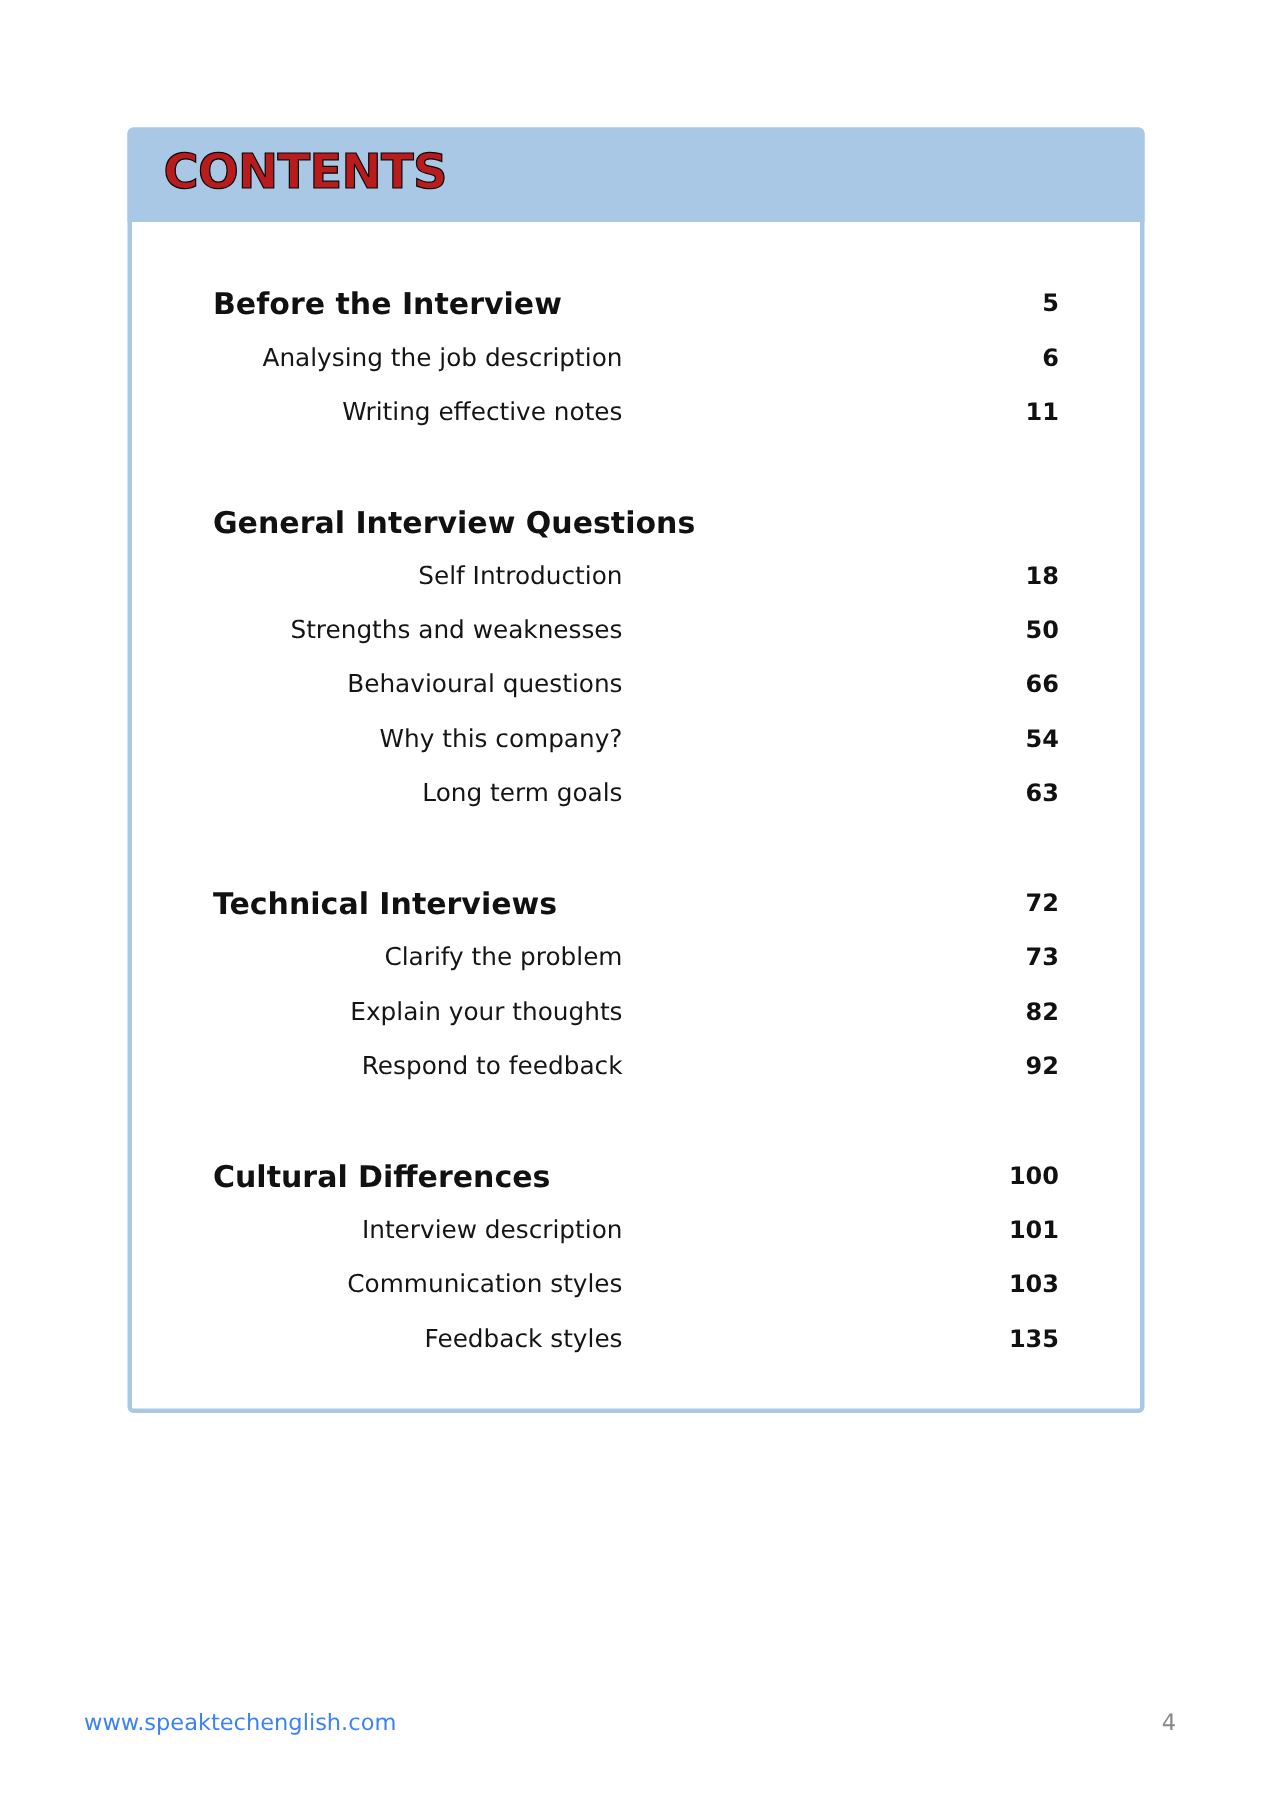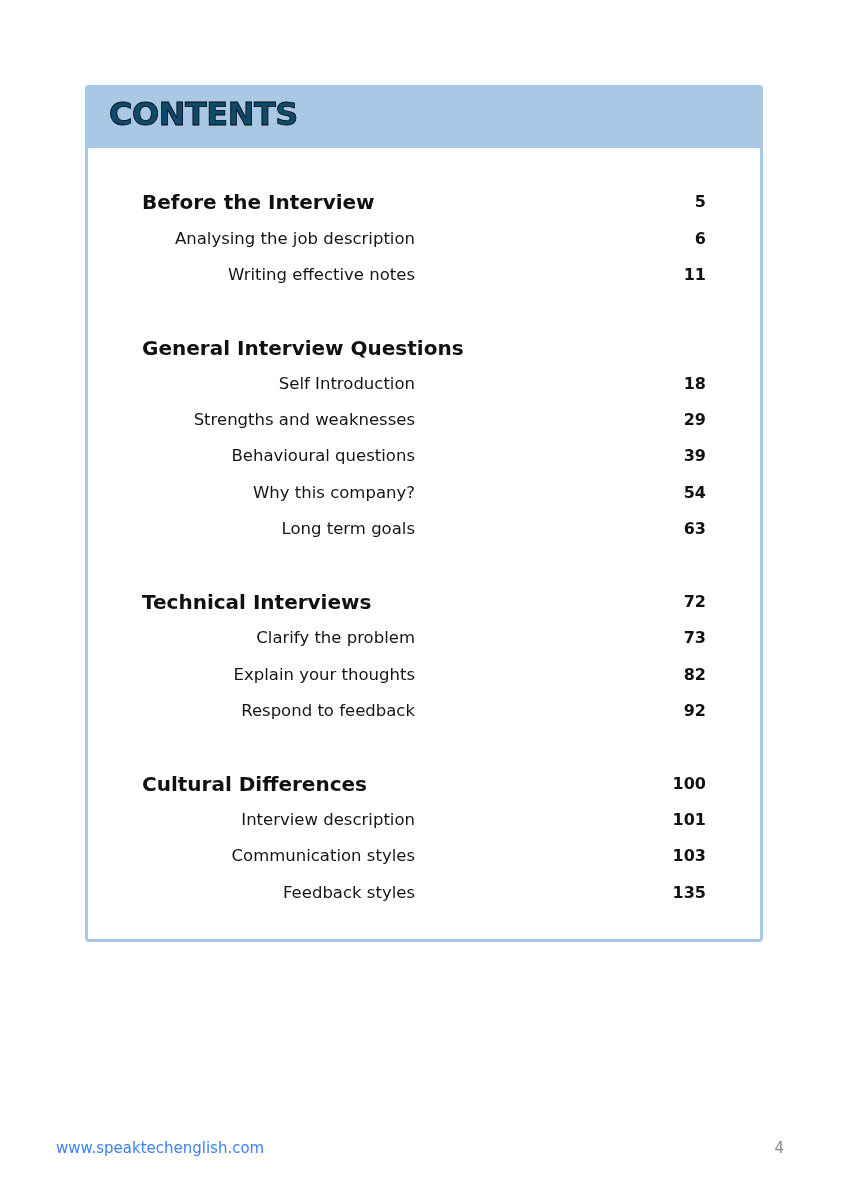--- a/index.html
+++ b/index.html
@@ -11,21 +11,21 @@
     position: absolute; left: 85px; top: 85px; width: 672px; height: 851px;
     border: 3px solid #a8c8e6; border-radius: 4px; background: #fff;
   }
   .card-header {
     position: absolute; left: -3px; top: -3px; width: 678px; height: 63px;
     background: #a8c8e6; border-radius: 4px 4px 0 0;
   }
   .title {
     position: absolute; left: 24px; top: 10px;
     font-family: "DejaVu Sans", sans-serif; font-weight: 900; font-size: 32px;
-    letter-spacing: -0.5px; color: #0c4a6e; -webkit-text-stroke: 0.8px #050505;
+    letter-spacing: -0.5px; color: #b91c1c; -webkit-text-stroke: 0.8px #050505;
   }
   .toc { position: absolute; left: 0; top: 0; width: 100%; }
   .row { position: absolute; left: 0; width: 100%; height: 24px; font-size: 16.5px; line-height: 24px; }
   .row .label { position: absolute; white-space: nowrap; }
   .row.section .label { left: 54px; font-weight: bold; font-size: 20px; }
   .row.item .label { right: 345px; font-weight: normal; color: #151515; }
   .row .page { position: absolute; right: 54px; font-weight: bold; font-size: 16px; }
   .footer-url {
     position: absolute; left: 56px; top: 1139px; font-size: 15px; color: #3b82f6;
   }
@@ -57,25 +57,25 @@
     <div class="row section" style="top:248px">
       <span class="label">General Interview Questions</span>
       <span class="page"></span>
     </div>
     <div class="row item" style="top:284px">
       <span class="label">Self Introduction</span>
       <span class="page">18</span>
     </div>
     <div class="row item" style="top:320px">
       <span class="label">Strengths and weaknesses</span>
-      <span class="page">29</span>
+      <span class="page">50</span>
     </div>
     <div class="row item" style="top:356px">
       <span class="label">Behavioural questions</span>
-      <span class="page">39</span>
+      <span class="page">66</span>
     </div>
     <div class="row item" style="top:393px">
       <span class="label">Why this company?</span>
       <span class="page">54</span>
     </div>
     <div class="row item" style="top:429px">
       <span class="label">Long term goals</span>
       <span class="page">63</span>
     </div>
 

